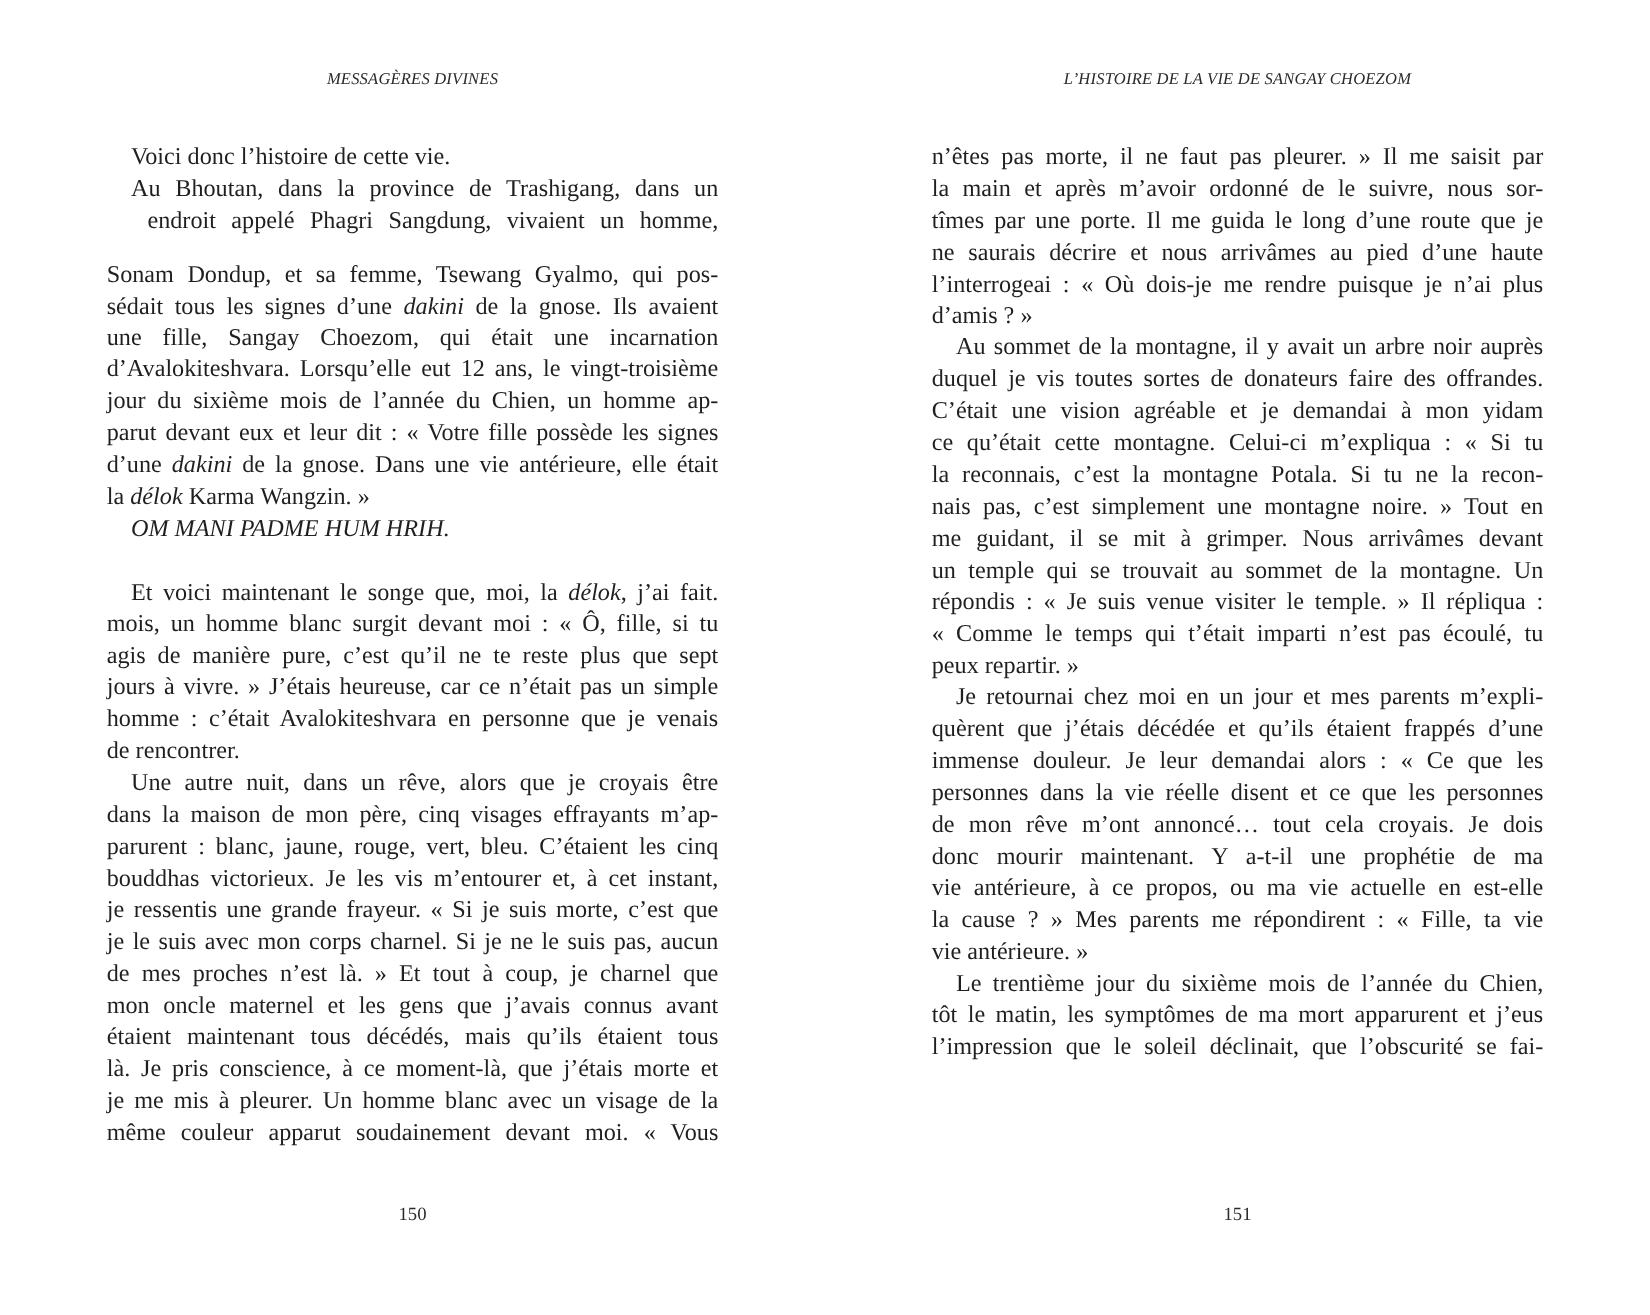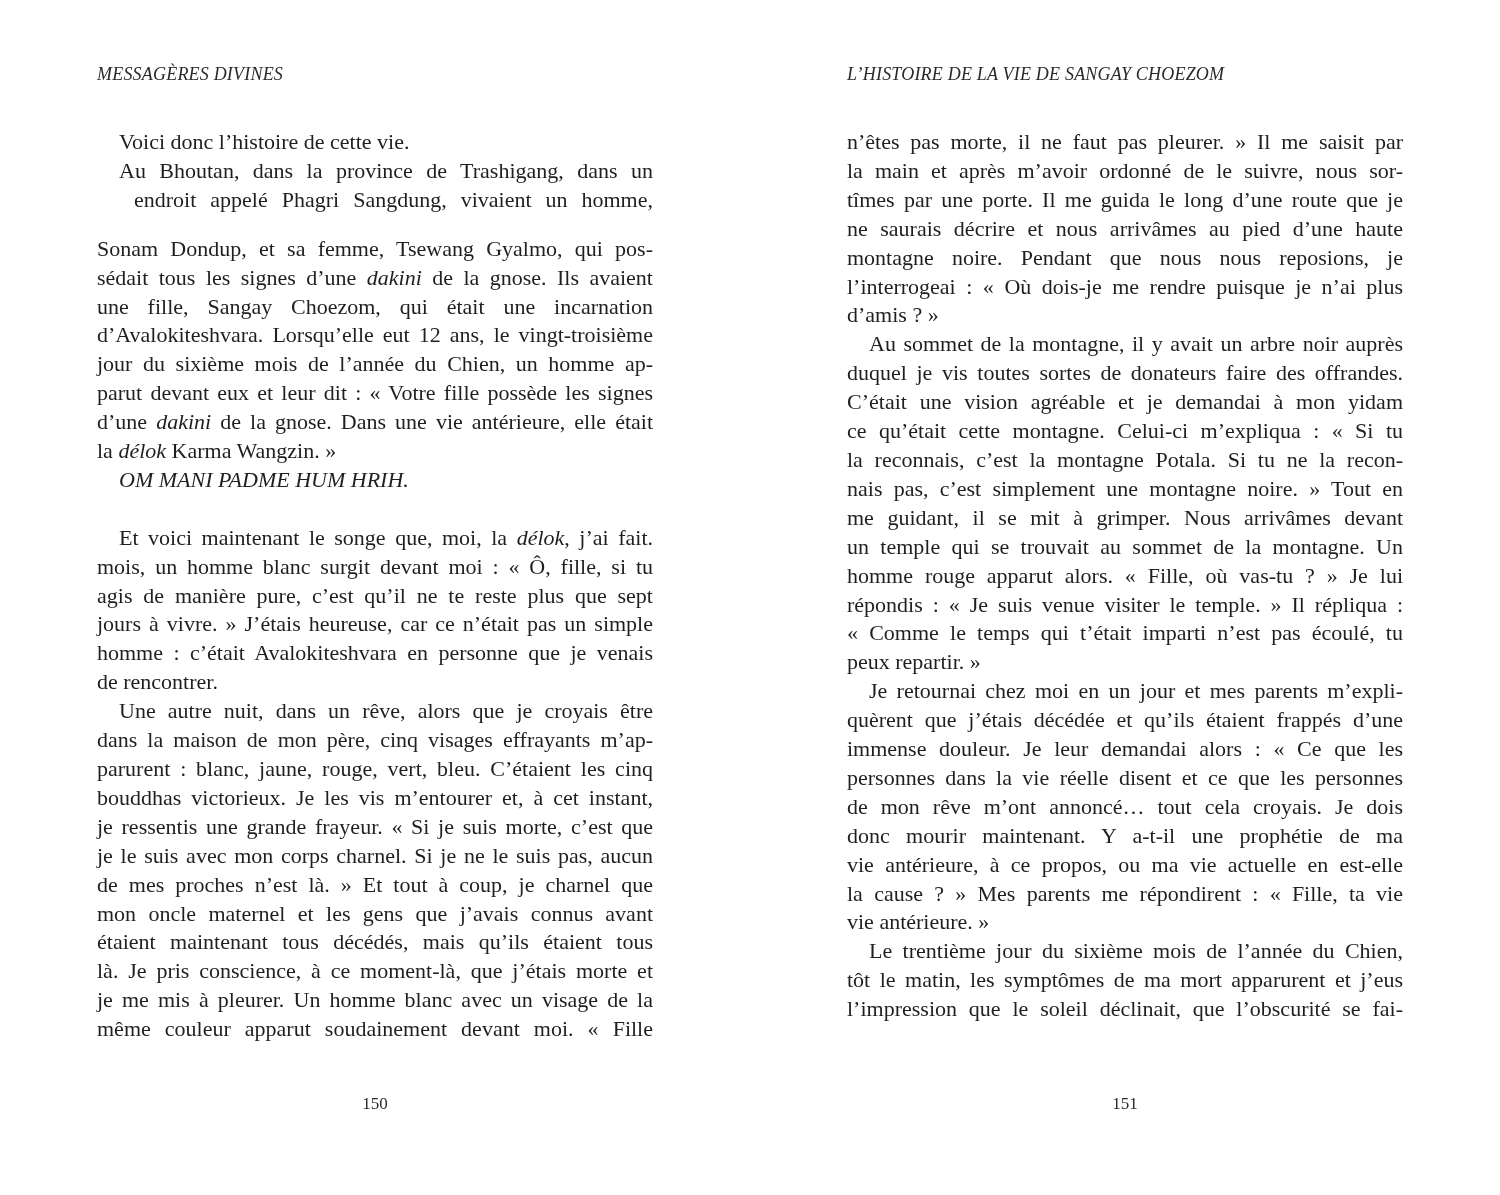--- a/index.html
+++ b/index.html
@@ -22,22 +22,23 @@
       height: 1195px;
     }
     .page.left { left: 97px; }
     .page.right { left: 847px; }
 
     .running-head {
       position: absolute;
       top: 64px;
       left: 0;
       width: 100%;
+      text-align: center;
       font-style: italic;
-      font-size: 18px;
+      font-size: 15px;
       letter-spacing: 0.2px;
       color: #2a2a2a;
     }
     .body-text {
       position: absolute;
       top: 128px;
       left: 0;
       width: 100%;
       font-size: 22px;
       line-height: 28.9px;
@@ -116,48 +117,46 @@
         <span class="line" style="text-indent: 0px;">dans la maison de mon père, cinq visages effrayants m’ap-</span>
         <span class="line" style="text-indent: 0px;">parurent : blanc, jaune, rouge, vert, bleu. C’étaient les cinq</span>
         <span class="line" style="text-indent: 0px;">bouddhas victorieux. Je les vis m’entourer et, à cet instant,</span>
         <span class="line" style="text-indent: 0px;">je ressentis une grande frayeur. « Si je suis morte, c’est que</span>
         <span class="line" style="text-indent: 0px;">je le suis avec mon corps charnel. Si je ne le suis pas, aucun</span>
         <span class="line" style="text-indent: 0px;">de mes proches n’est là. » Et tout à coup, je charnel que</span>
         <span class="line" style="text-indent: 0px;">mon oncle maternel et les gens que j’avais connus avant</span>
         <span class="line" style="text-indent: 0px;">étaient maintenant tous décédés, mais qu’ils étaient tous</span>
         <span class="line" style="text-indent: 0px;">là. Je pris conscience, à ce moment-là, que j’étais morte et</span>
         <span class="line" style="text-indent: 0px;">je me mis à pleurer. Un homme blanc avec un visage de la</span>
-        <span class="line" style="text-indent: 0px;">même couleur apparut soudainement devant moi. « Fille</span>
+        <span class="line" style="text-indent: 0px;">même couleur apparut soudainement devant moi. « Vous</span>
       </p>
     </div>
   <div class="folio">150</div>
 </div>
 
 <div class="page right">
   <div class="running-head">L’HISTOIRE DE LA VIE DE SANGAY CHOEZOM</div>
   <div class="body-text">
       <p class="no-indent">
         <span class="line" style="text-indent: 0px;">n’êtes pas morte, il ne faut pas pleurer. » Il me saisit par</span>
         <span class="line" style="text-indent: 0px;">la main et après m’avoir ordonné de le suivre, nous sor-</span>
         <span class="line" style="text-indent: 0px;">tîmes par une porte. Il me guida le long d’une route que je</span>
         <span class="line" style="text-indent: 0px;">ne saurais décrire et nous arrivâmes au pied d’une haute</span>
-        <span class="line" style="text-indent: 0px;">montagne noire. Pendant que nous nous reposions, je</span>
         <span class="line" style="text-indent: 0px;">l’interrogeai : « Où dois-je me rendre puisque je n’ai plus</span>
         <span class="line last" style="text-indent: 0px;">d’amis ? »</span>
       </p>
       <p>
         <span class="line" style="text-indent: 22px;">Au sommet de la montagne, il y avait un arbre noir auprès</span>
         <span class="line" style="text-indent: 0px;">duquel je vis toutes sortes de donateurs faire des offrandes.</span>
         <span class="line" style="text-indent: 0px;">C’était une vision agréable et je demandai à mon yidam</span>
         <span class="line" style="text-indent: 0px;">ce qu’était cette montagne. Celui-ci m’expliqua : « Si tu</span>
         <span class="line" style="text-indent: 0px;">la reconnais, c’est la montagne Potala. Si tu ne la recon-</span>
         <span class="line" style="text-indent: 0px;">nais pas, c’est simplement une montagne noire. » Tout en</span>
         <span class="line" style="text-indent: 0px;">me guidant, il se mit à grimper. Nous arrivâmes devant</span>
         <span class="line" style="text-indent: 0px;">un temple qui se trouvait au sommet de la montagne. Un</span>
-        <span class="line" style="text-indent: 0px;">homme rouge apparut alors. « Fille, où vas-tu ? » Je lui</span>
         <span class="line" style="text-indent: 0px;">répondis : « Je suis venue visiter le temple. » Il répliqua :</span>
         <span class="line" style="text-indent: 0px;">« Comme le temps qui t’était imparti n’est pas écoulé, tu</span>
         <span class="line last" style="text-indent: 0px;">peux repartir. »</span>
       </p>
       <p>
         <span class="line" style="text-indent: 22px;">Je retournai chez moi en un jour et mes parents m’expli-</span>
         <span class="line" style="text-indent: 0px;">quèrent que j’étais décédée et qu’ils étaient frappés d’une</span>
         <span class="line" style="text-indent: 0px;">immense douleur. Je leur demandai alors : « Ce que les</span>
         <span class="line" style="text-indent: 0px;">personnes dans la vie réelle disent et ce que les personnes</span>
         <span class="line" style="text-indent: 0px;">de mon rêve m’ont annoncé… tout cela croyais. Je dois</span>

